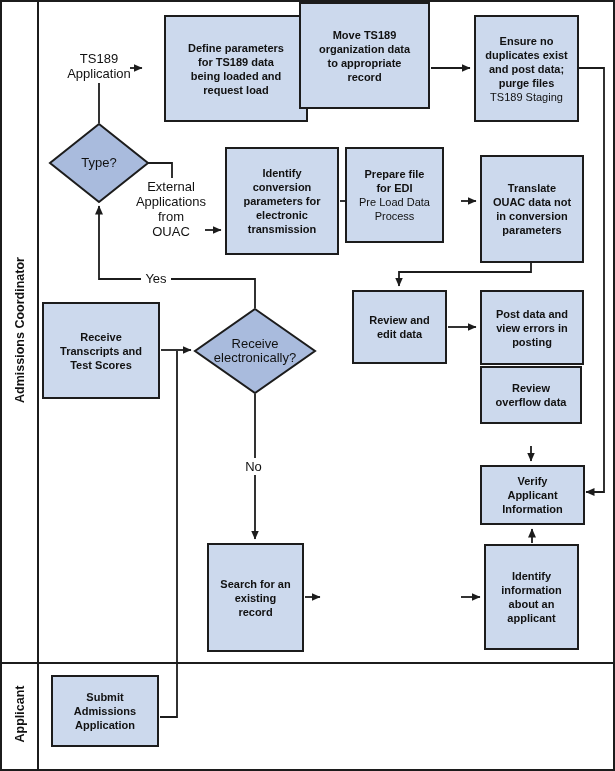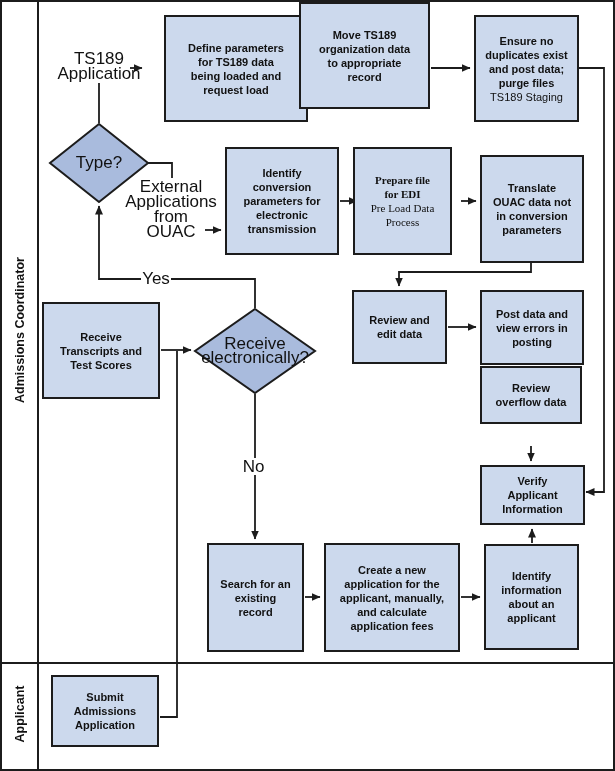--- a/index.html
+++ b/index.html
@@ -19,21 +19,21 @@
   .node{
     position:absolute;box-sizing:border-box;background:var(--box-fill);
     border:2px solid var(--stroke);display:flex;flex-direction:column;
     align-items:center;justify-content:center;text-align:center;
     font-size:11px;line-height:14px;padding:2px;
   }
   .node .t{font-weight:bold;white-space:pre-line;}
   .node .s{font-weight:normal;white-space:pre-line;}
   .dlabel,.elabel{
     position:absolute;display:flex;align-items:center;justify-content:center;
-    text-align:center;font-size:17px;line-height:14px;white-space:pre-line;
+    text-align:center;font-size:13px;line-height:14px;white-space:pre-line;
   }
   .elabel{line-height:15px;}
   .onwire{background:var(--canvas-bg);line-height:16px;}
   .lane-label{
     position:absolute;display:flex;align-items:center;justify-content:center;
     font-weight:bold;font-size:12.5px;white-space:nowrap;transform:rotate(-90deg);
   }
 </style>
 </head>
 <body>
@@ -97,21 +97,21 @@
 purge files</div>
     <div class="s">TS189 Staging</div>
   </div>
   <div class="node" style="left:223px;top:145px;width:114px;height:108px;">
     <div class="t">Identify
 conversion
 parameters for
 electronic
 transmission</div>
   </div>
-  <div class="node" style="left:351px;top:145px;width:99px;height:108px;font-family:Liberation Serif, serif;">
+  <div class="node" style="left:343px;top:145px;width:99px;height:96px;">
     <div class="t">Prepare file
 for EDI</div>
     <div class="s">Pre Load Data
 Process</div>
   </div>
   <div class="node" style="left:478px;top:145px;width:104px;height:108px;margin-top:8px;">
     <div class="t">Translate
 OUAC data not
 in conversion
 parameters</div>
@@ -137,27 +137,20 @@
   <div class="node" style="left:478px;top:463px;width:105px;height:60px;">
     <div class="t">Verify
 Applicant
 Information</div>
   </div>
   <div class="node" style="left:205px;top:541px;width:97px;height:109px;">
     <div class="t">Search for an
 existing
 record</div>
   </div>
-  <div class="node" style="left:322px;top:541px;width:136px;height:109px;">
-    <div class="t">Create a new
-application for the
-applicant, manually,
-and calculate
-application fees</div>
-  </div>
   <div class="node" style="left:482px;top:542px;width:95px;height:106px;">
     <div class="t">Identify
 information
 about an
 applicant</div>
   </div>
   <div class="node" style="left:49px;top:673px;width:108px;height:72px;">
     <div class="t">Submit
 Admissions
 Application</div>

